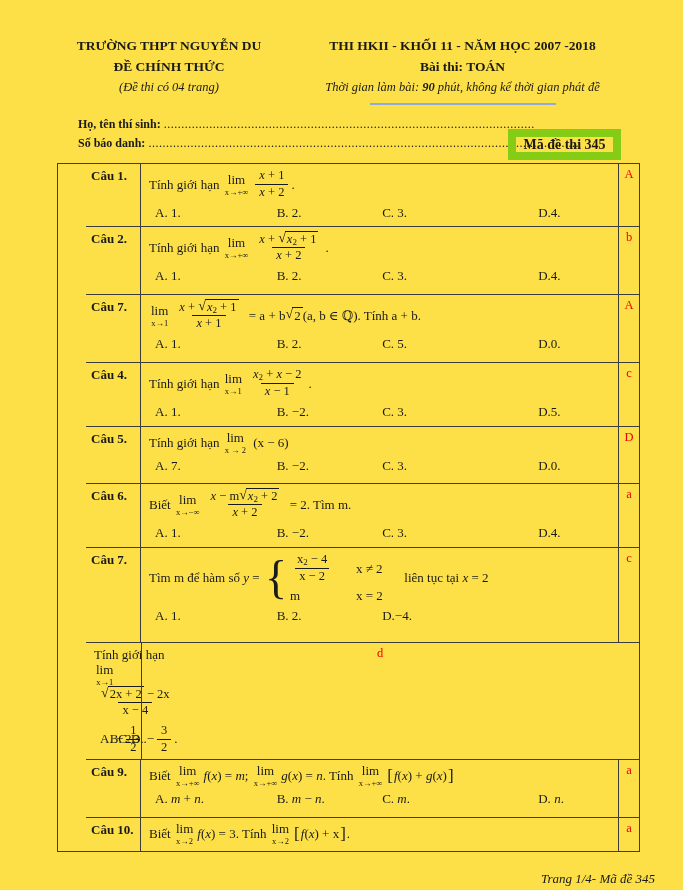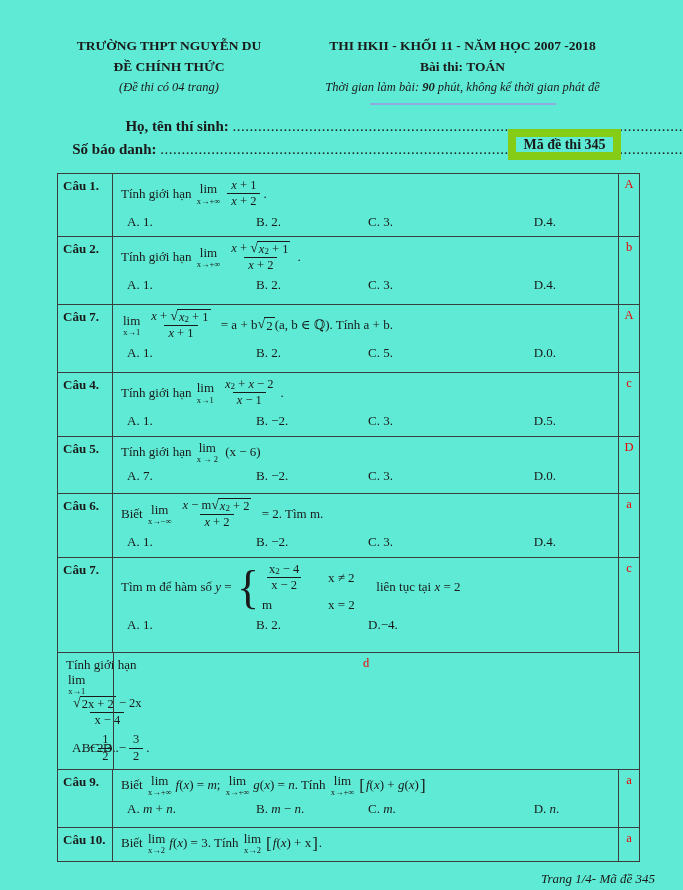--- a/index.html
+++ b/index.html
@@ -1,43 +1,43 @@
 <!DOCTYPE html>
 <html style="--answer-red: #ee0000; --line-blue: #8faadc;"><head>
 <meta charset="utf-8">
 <style>
   * { margin:0; padding:0; box-sizing:border-box; }
   html,body { background:#fff; }
   .page {
     position:relative;
     width:683px; height:890px;
-    background:#5eead4;
+    background:#fde047;
     font-family:"Liberation Serif","DejaVu Serif",serif;
     color:#1a1a1a;
     overflow:hidden;
   }
   
   .header { display:flex; padding-top:36px; }
   .h-left { width:222px; margin-left:58px; text-align:center; line-height:1.55; }
   .h-right { flex:1; margin-right:38px; text-align:center; line-height:1.55; }
   .h-bold { font-weight:bold; font-size:13.5px; }
   .h-italic { font-style:italic; font-size:12.5px; }
   .h-italic b { font-style:italic; }
   .blue-rule { width:186px; margin:6px auto 0; border-top:2px solid var(--line-blue,#8faadc); }
   
-  .student { margin:10px 0 0 54px; font-size:15px; line-height:1.55;text-align:right; }
+  .student { margin:10px 0 0 78px; font-size:12px; line-height:1.55; }
   .s-label { font-weight:bold; }
   .s-dots { font-weight:normal; letter-spacing:0.5px; }
   .code-box {
     position:absolute; left:508px; top:129px; width:113px; height:31px;
     border:8px solid #84cc16; display:flex; align-items:center; justify-content:center;
     font-weight:bold; font-size:14px;
   }
   
-  .qtable { margin:11px 43px 4px 57px; width:583px; border:1px solid #3c3c3c; }
+  .qtable { margin:11px 43px 4px 57px; width:583px; border:1px solid #3c3c3c;padding-left:28px; }
   .qrow { display:grid; grid-template-columns:55px 1fr 21px; }
   .qrow:not(:last-child) { border-bottom:1px solid #3c3c3c; }
   .qrow:nth-child(1){min-height:63px} .qrow:nth-child(2){min-height:68px}
   .qrow:nth-child(3){min-height:68px} .qrow:nth-child(4){min-height:64px}
   .qrow:nth-child(5){min-height:57px} .qrow:nth-child(6){min-height:64px}
   .qrow:nth-child(7){min-height:95px} .qrow:nth-child(8){min-height:85px}
   .qrow:nth-child(9){min-height:58px} .qrow:nth-child(10){min-height:33px}
   .qnum { border-right:1px solid #3c3c3c; font-weight:bold; font-size:13px; padding:4px 2px 0 5px; }
   .qans { border-left:1px solid #3c3c3c; color:var(--answer-red,#f00); font-size:12.5px;
           text-align:center; padding-top:3px; font-family:"Liberation Serif",serif; }

